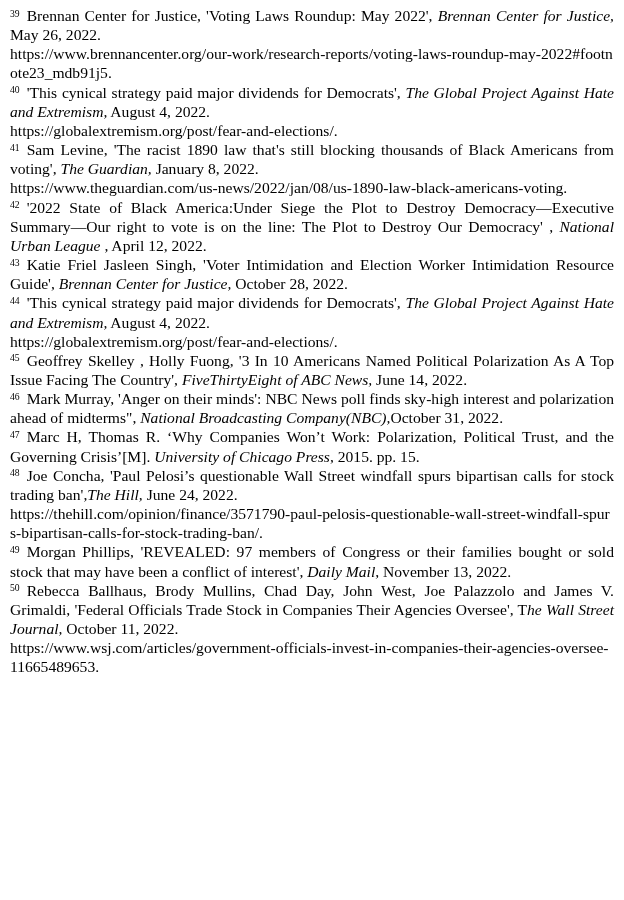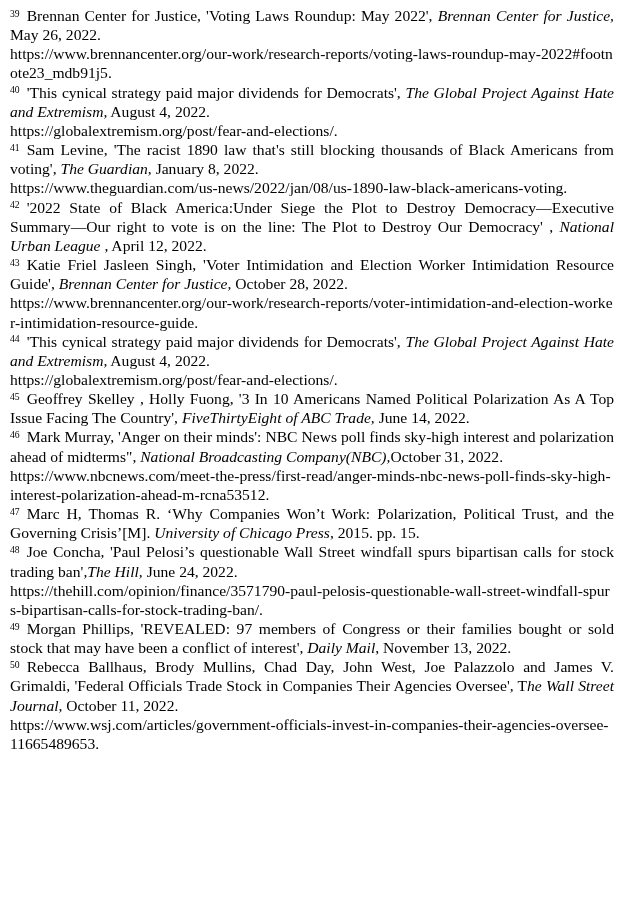--- a/index.html
+++ b/index.html
@@ -45,22 +45,22 @@
 </style>
 </head>
 <body>
 
 <div class="page">
   <div>
       <p class="footnote"><sup>39</sup><span>Brennan Center for Justice, 'Voting Laws Roundup: May 2022', </span><i>Brennan Center for Justice,</i><span> May 26, 2022.</span><br><span class="url">https://www.brennancenter.org/our-work/research-reports/voting-laws-roundup-may-2022#footnote23_mdb91j5.</span></p>
       <p class="footnote"><sup>40</sup><span>'This cynical strategy paid major dividends for Democrats', </span><i>The Global Project Against Hate and Extremism,</i><span> August 4, 2022.</span><br><span class="url">https://globalextremism.org/post/fear-and-elections/.</span></p>
       <p class="footnote"><sup>41</sup><span>Sam Levine, 'The racist 1890 law that's still blocking thousands of Black Americans from voting', </span><i>The Guardian,</i><span> January 8, 2022.</span><br><span class="url">https://www.theguardian.com/us-news/2022/jan/08/us-1890-law-black-americans-voting.</span></p>
       <p class="footnote"><sup>42</sup><span>'2022 State of Black America:Under Siege the Plot to Destroy Democracy—Executive Summary—Our right to vote is on the line: The Plot to Destroy Our Democracy' , </span><i>National Urban League</i><span> , April 12, 2022.</span></p>
-      <p class="footnote"><sup>43</sup><span>Katie Friel Jasleen Singh, 'Voter Intimidation and Election Worker Intimidation Resource Guide', </span><i>Brennan Center for Justice,</i><span> October 28, 2022.</span><br><span class="url">https://www.brennancenter.org/our-work/research-reports/voter-intimidation-and-election-worker-intimidation-resource-guide.</span></p>
+      <p class="footnote"><sup>43</sup><span>Katie Friel Jasleen Singh, 'Voter Intimidation and Election Worker Intimidation Resource Guide', </span><i>Brennan Center for Justice,</i><span> October 28, 2022.</span><br></p>
       <p class="footnote"><sup>44</sup><span>'This cynical strategy paid major dividends for Democrats', </span><i>The Global Project Against Hate and Extremism,</i><span> August 4, 2022.</span><br><span class="url">https://globalextremism.org/post/fear-and-elections/.</span></p>
-      <p class="footnote"><sup>45</sup><span>Geoffrey Skelley , Holly Fuong, '3 In 10 Americans Named Political Polarization As A Top Issue Facing The Country', </span><i>FiveThirtyEight of ABC Trade,</i><span> June 14, 2022.</span><br></p>
-      <p class="footnote"><sup>46</sup><span>Mark Murray, 'Anger on their minds': NBC News poll finds sky-high interest and polarization ahead of midterms", </span><i>National Broadcasting Company(NBC),</i><span>October 31, 2022.</span><br><span class="url">https://www.nbcnews.com/meet-the-press/first-read/anger-minds-nbc-news-poll-finds-sky-high-interest-polarization-ahead-m-rcna53512.</span></p>
+      <p class="footnote"><sup>45</sup><span>Geoffrey Skelley , Holly Fuong, '3 In 10 Americans Named Political Polarization As A Top Issue Facing The Country', </span><i>FiveThirtyEight of ABC News,</i><span> June 14, 2022.</span><br></p>
+      <p class="footnote"><sup>46</sup><span>Mark Murray, 'Anger on their minds': NBC News poll finds sky-high interest and polarization ahead of midterms", </span><i>National Broadcasting Company(NBC),</i><span>October 31, 2022.</span><br></p>
       <p class="footnote"><sup>47</sup><span>Marc H, Thomas R. ‘Why Companies Won’t Work: Polarization, Political Trust, and the Governing Crisis’[M]. </span><i>University of Chicago Press</i><span>, 2015. pp. 15.</span></p>
       <p class="footnote"><sup>48</sup><span>Joe Concha, 'Paul Pelosi’s questionable Wall Street windfall spurs bipartisan calls for stock trading ban',</span><i>The Hill,</i><span> June 24, 2022.</span><br><span class="url">https://thehill.com/opinion/finance/3571790-paul-pelosis-questionable-wall-street-windfall-spurs-bipartisan-calls-for-stock-trading-ban/.</span></p>
       <p class="footnote"><sup>49</sup><span>Morgan Phillips, 'REVEALED: 97 members of Congress or their families bought or sold stock that may have been a conflict of interest', </span><i>Daily Mail</i><span>, November 13, 2022.</span><br></p>
       <p class="footnote"><sup>50</sup><span>Rebecca Ballhaus, Brody Mullins, Chad Day, John West, Joe Palazzolo and James V. Grimaldi, 'Federal Officials Trade Stock in Companies Their Agencies Oversee', T</span><i>he Wall Street Journal,</i><span> October 11, 2022.</span><br><span class="url">https://www.wsj.com/articles/government-officials-invest-in-companies-their-agencies-oversee-11665489653.</span></p>
     </div>
 </div>
 
 </body></html>

